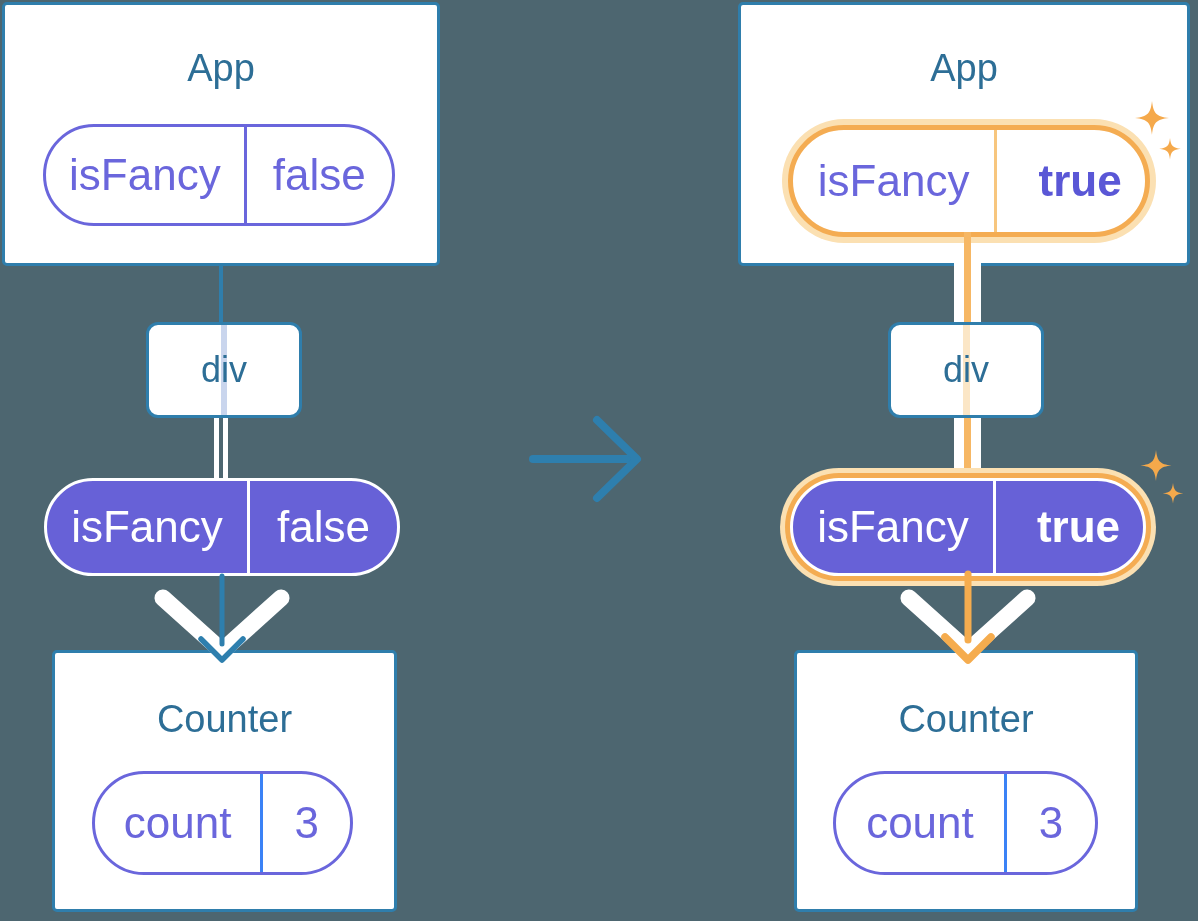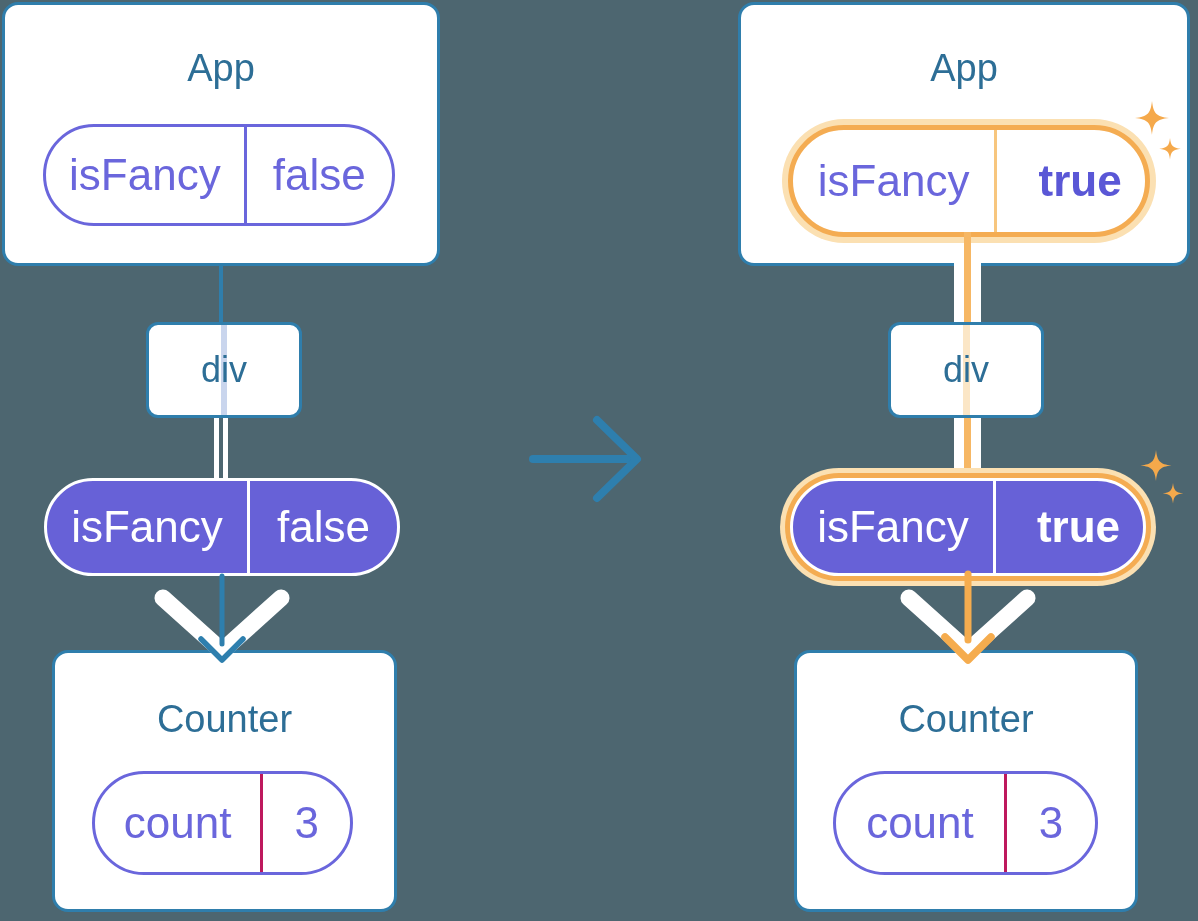--- a/index.html
+++ b/index.html
@@ -9,21 +9,21 @@
     width: 1198px;
     height: 921px;
     background: #4D6670;
     overflow: hidden;
     font-family: "Liberation Sans", "DejaVu Sans", sans-serif;
   }
   .card {
     position: absolute;
     background: #FFFFFF;
     border: 3px solid #2F7EAC;
-    border-radius: 16px;
+    border-radius: 5px;
     z-index: 1;
   }
   .card-title {
     position: absolute;
     width: 100%;
     text-align: center;
     font-size: 38px;
     font-weight: 500;
     color: #2D6E96;
   }
@@ -41,21 +41,21 @@
     justify-content: center;
     font-size: 44px;
   }
   .pill-outline {
     border: 3px solid #6A66DC;
     color: #6A66DC;
     background: #FFFFFF;
   }
   .pill-outline .seg-name { width: 58%; border-right: 3px solid #6A66DC; }
   .pill-outline .seg-value { width: 42%; }
-  .pill-outline-counter .seg-name { width: 66%; border-right: 3px solid #be185d; }
+  .pill-outline-counter .seg-name { width: 66%; border-right: 3px solid #3b82f6; }
   .pill-outline-counter .seg-value { width: 34%; }
   .pill-filled {
     background: #6761D7;
     border: 3px solid #FFFFFF;
     color: #FFFFFF;
   }
   .pill-filled .seg-name { width: 58%; border-right: 3px solid #FFFFFF; }
   .pill-filled .seg-value { width: 42%; }
   .pill-hl-outline {
     border: 5px solid #F4AC52;

